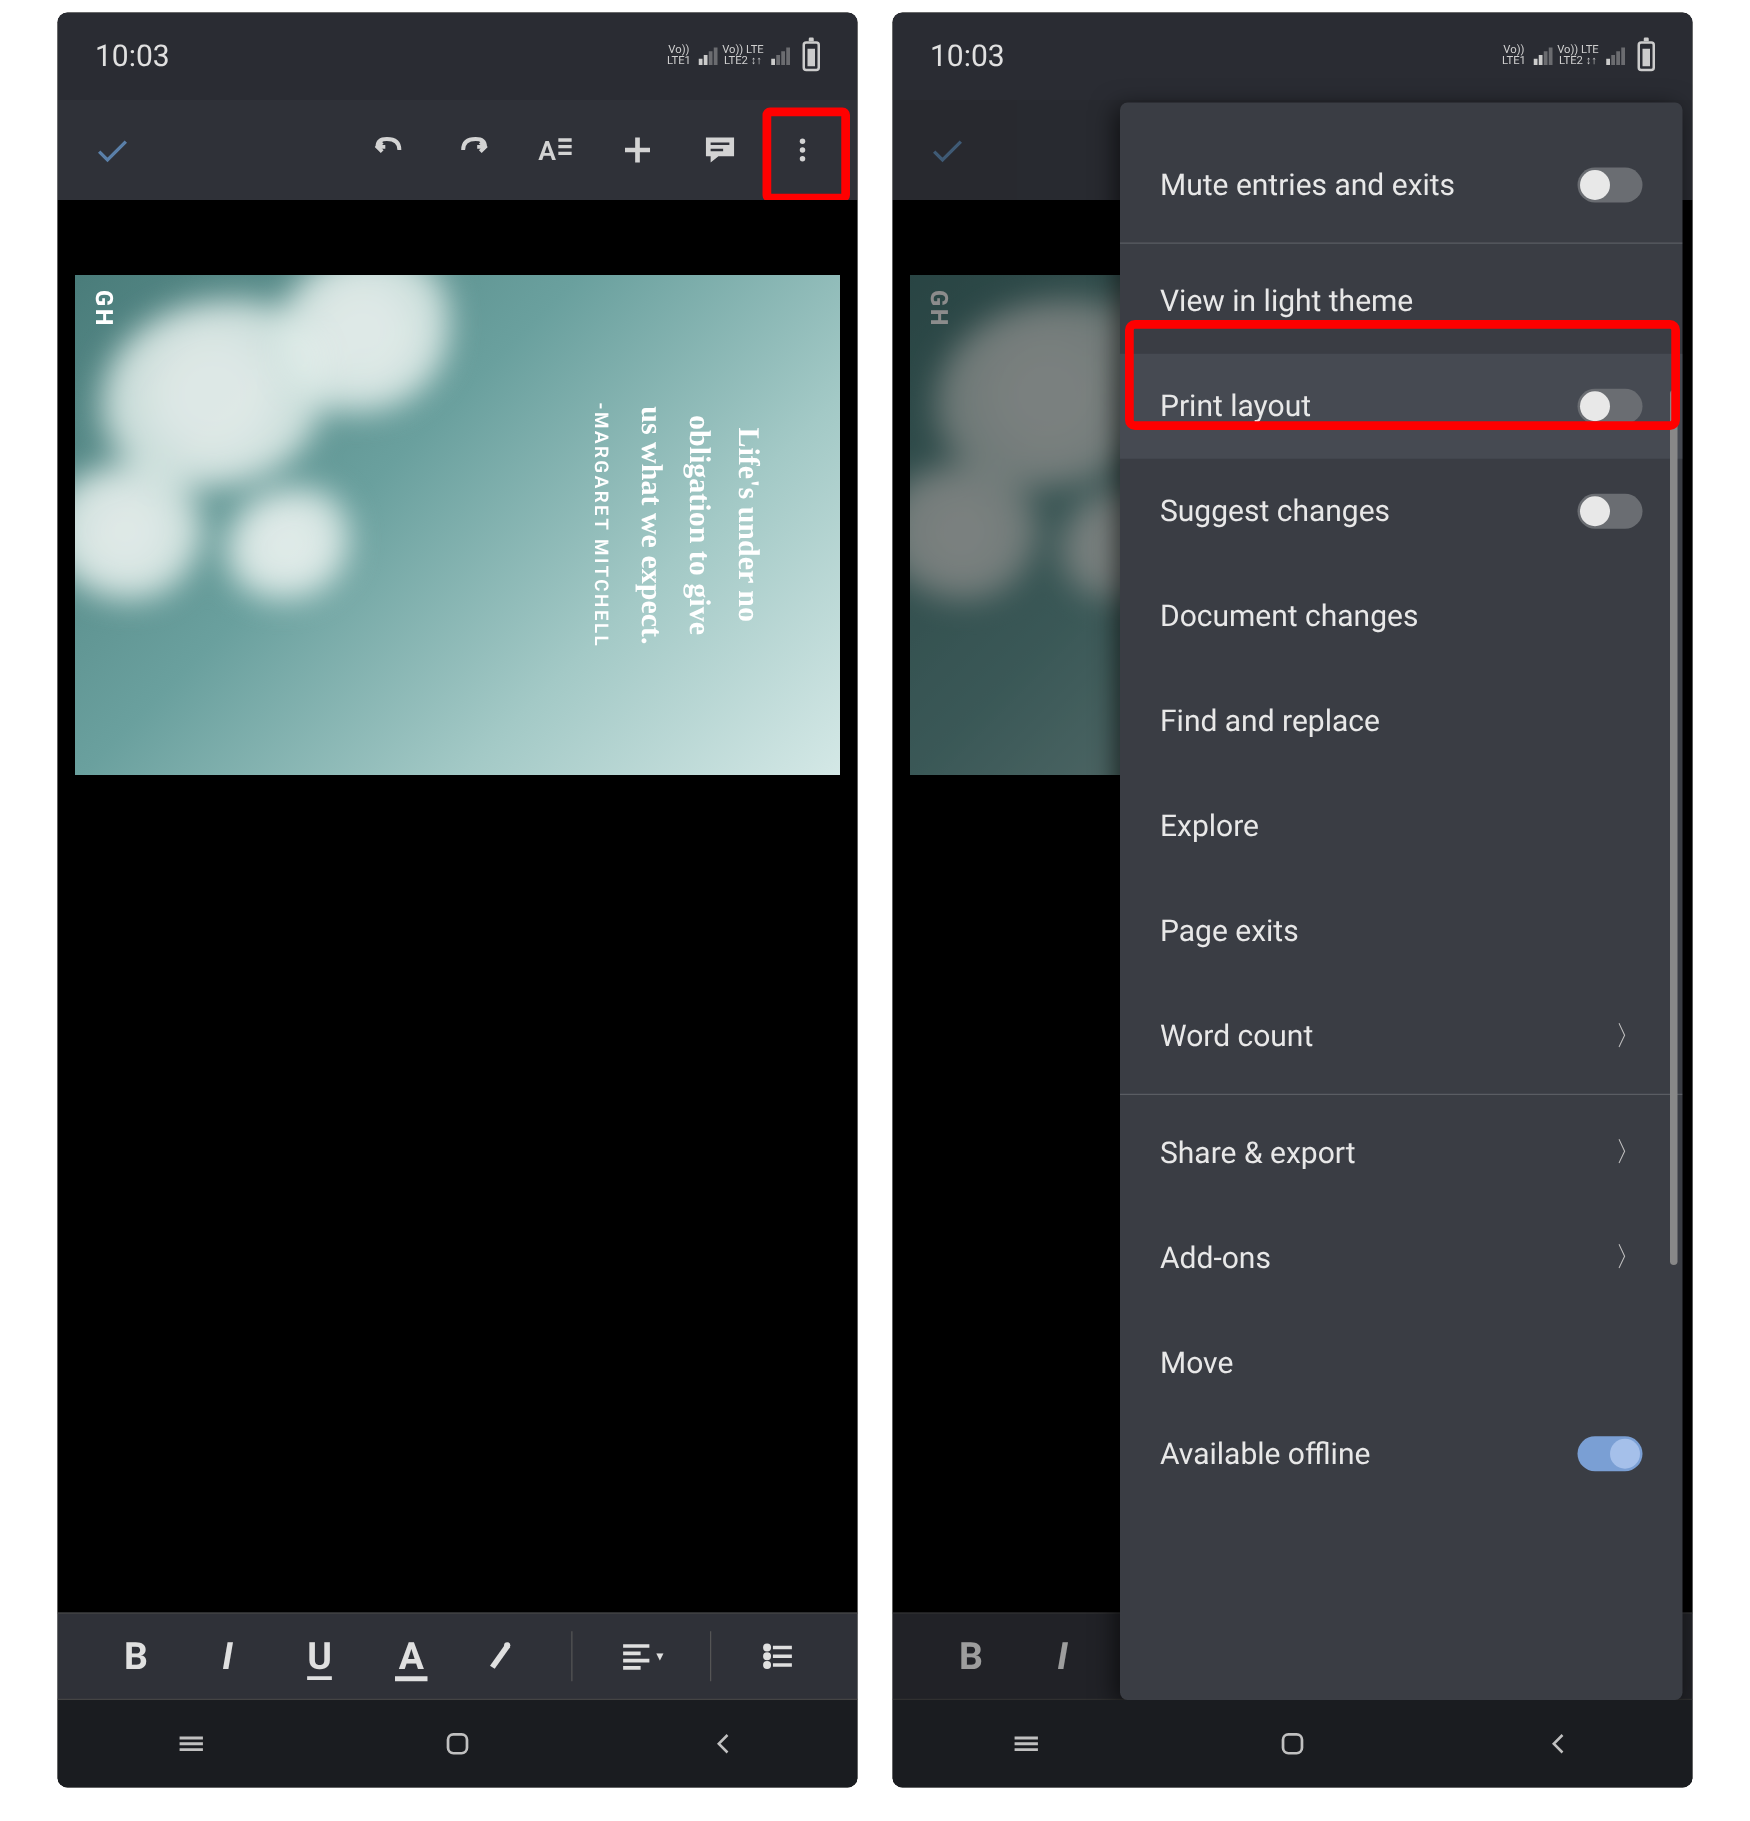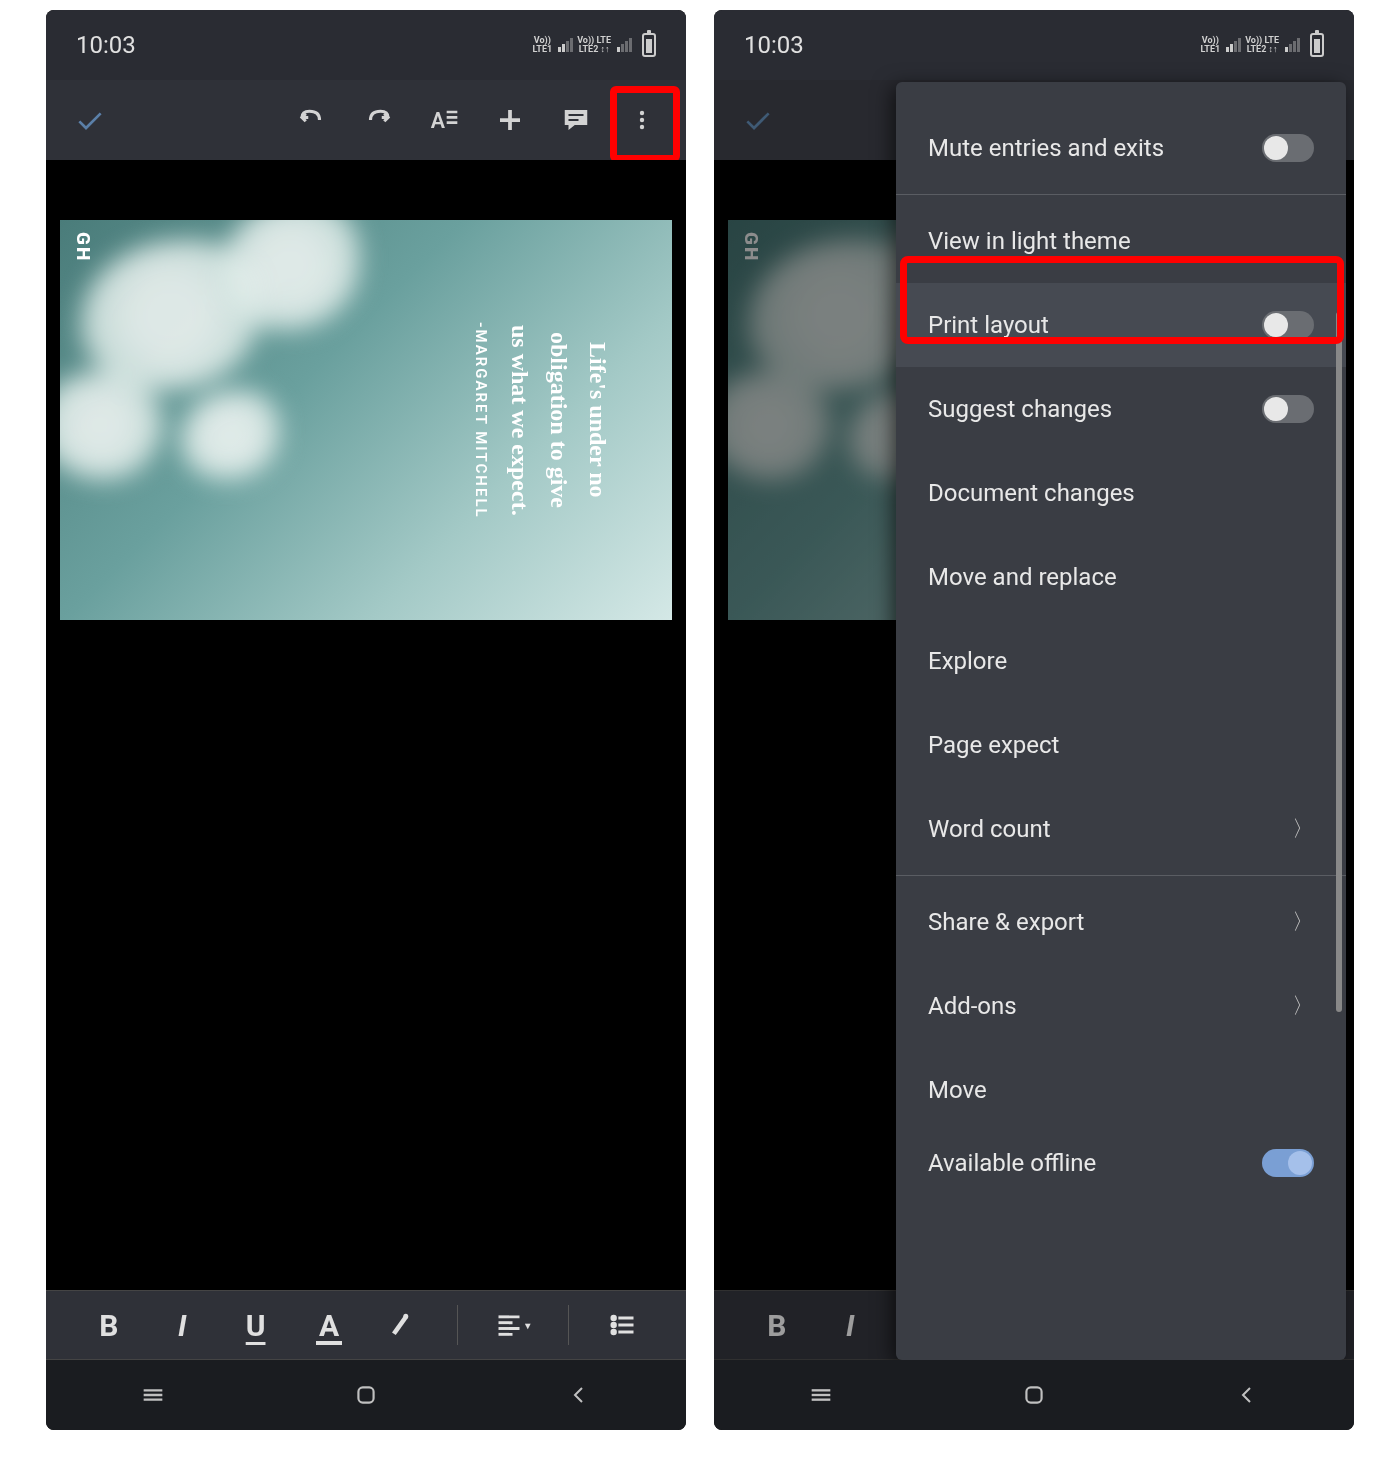--- a/index.html
+++ b/index.html
@@ -43,21 +43,21 @@
     color: #d0d0d0;
     font-size: 10px;
   }
   .status-sig {
     display: flex;
     font-size: 9px;
     line-height: 1;
     gap: 4px;
     align-items: center;
   }
-  .sig-stack { display: flex; flex-direction: column; align-items: center; line-height: 1; font-weight: bold; }
+  .sig-stack { display: flex; flex-direction: column; align-items: center; line-height: 1; }
   .bars { display: inline-flex; align-items: flex-end; gap: 1px; margin-left: 2px; }
   .bar { width: 3px; background: #ccc; }
   .bar.b1 { height: 5px; } .bar.b2 { height: 8px; } .bar.b3 { height: 11px; opacity:.4 } .bar.b4 { height: 14px; opacity:.4 }
   .bar2.b1 { height: 5px; } .bar2.b2 { height: 8px; opacity:.4 } .bar2.b3 { height: 11px; opacity:.4 } .bar2.b4 { height: 14px; opacity:.4 }
   .bar2 { width:3px; background:#ccc; }
   .battery {
     width: 14px; height: 24px;
     border: 2px solid #ccc;
     border-radius: 3px;
     position: relative;
@@ -524,27 +524,27 @@
       <div class="menu-item">
         <span>Suggest changes</span>
         <div class="toggle">
             <div class="knob"></div>
           </div>
       </div>
       <div class="menu-item">
         <span>Document changes</span>
       </div>
       <div class="menu-item">
-        <span>Move and replace</span>
+        <span>Find and replace</span>
       </div>
       <div class="menu-item">
         <span>Explore</span>
       </div>
       <div class="menu-item">
-        <span>Page expect</span>
+        <span>Page exits</span>
       </div>
       <div class="menu-item">
         <span>Word count</span>
         <span class="chev-right">〉</span>
       </div>
       <div class="menu-sep"></div>
       <div class="menu-item">
         <span>Share &amp; export</span>
         <span class="chev-right">〉</span>
       </div>

